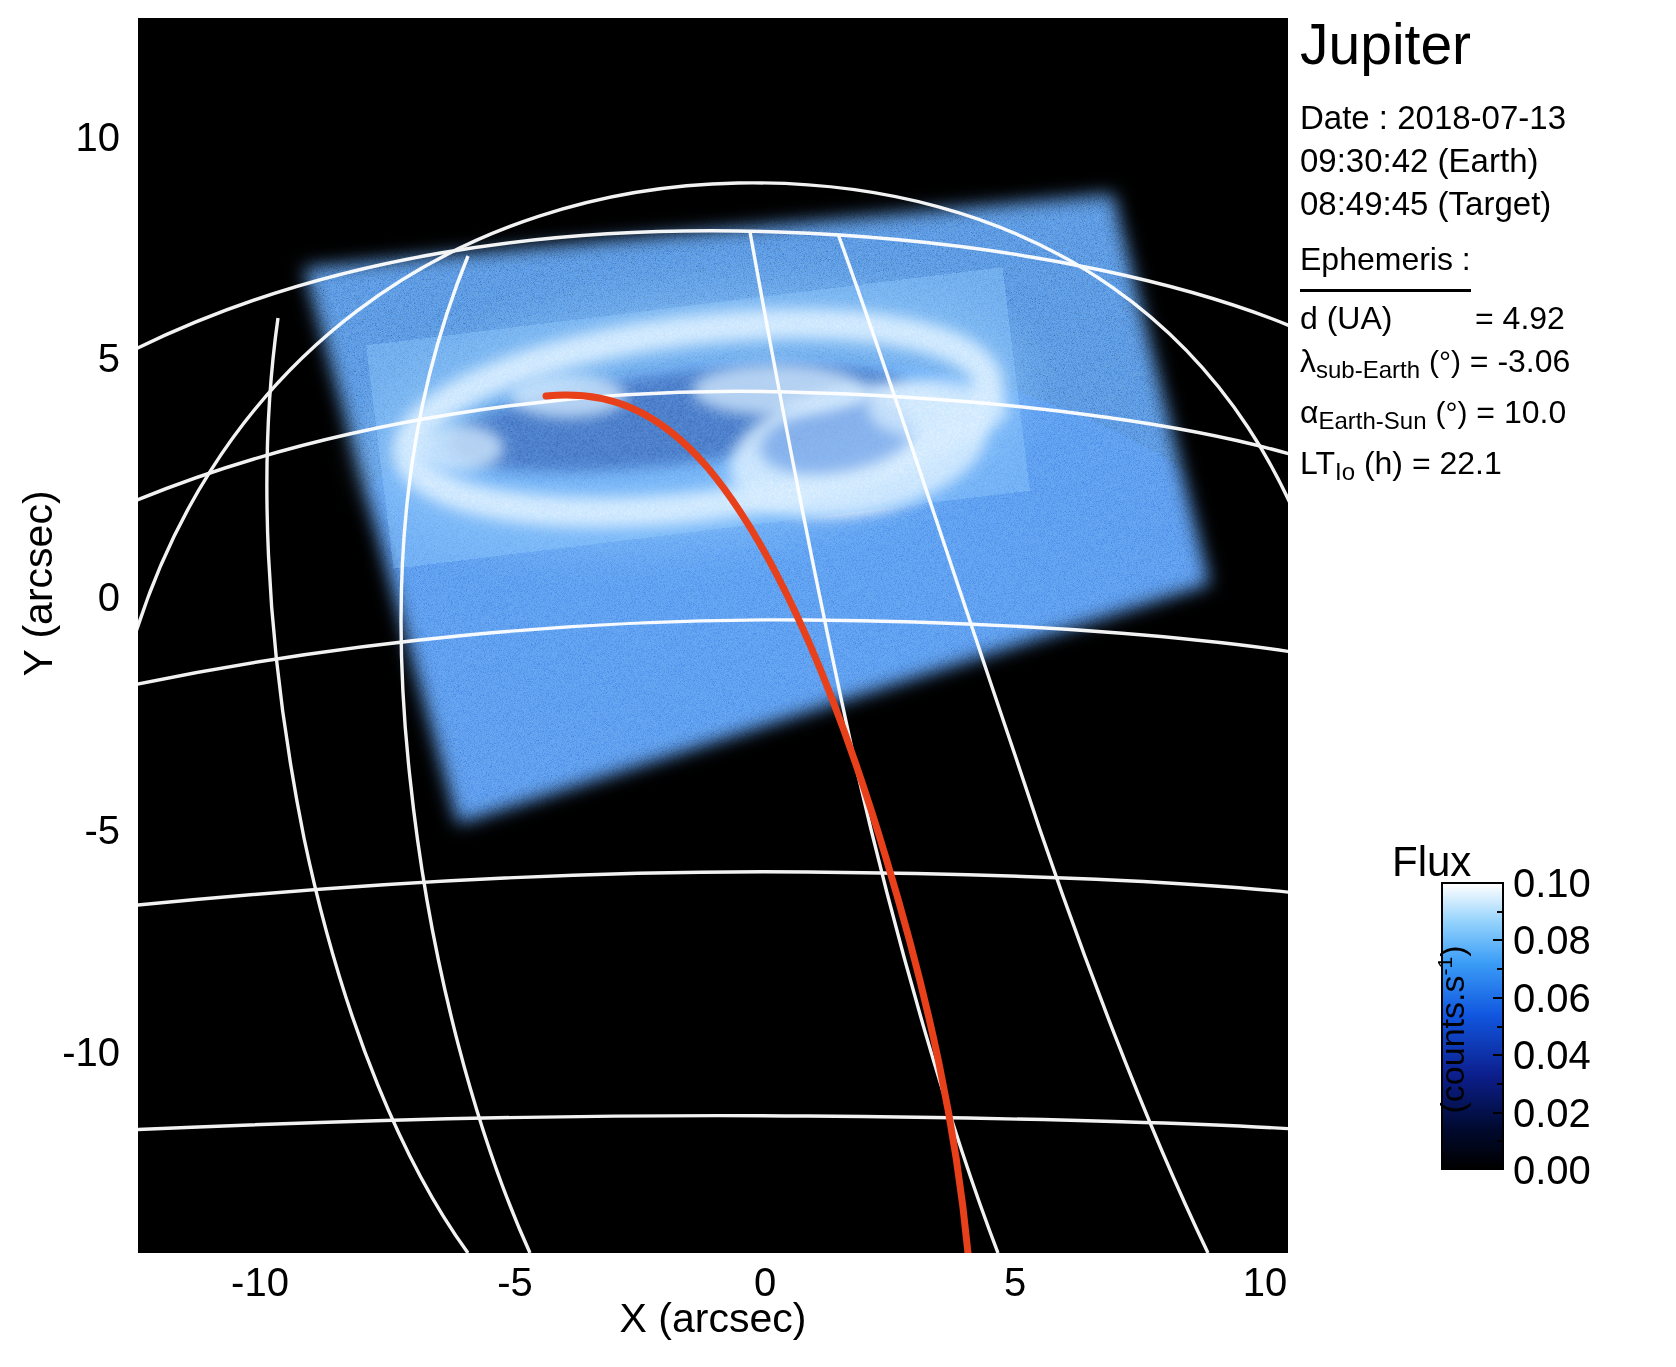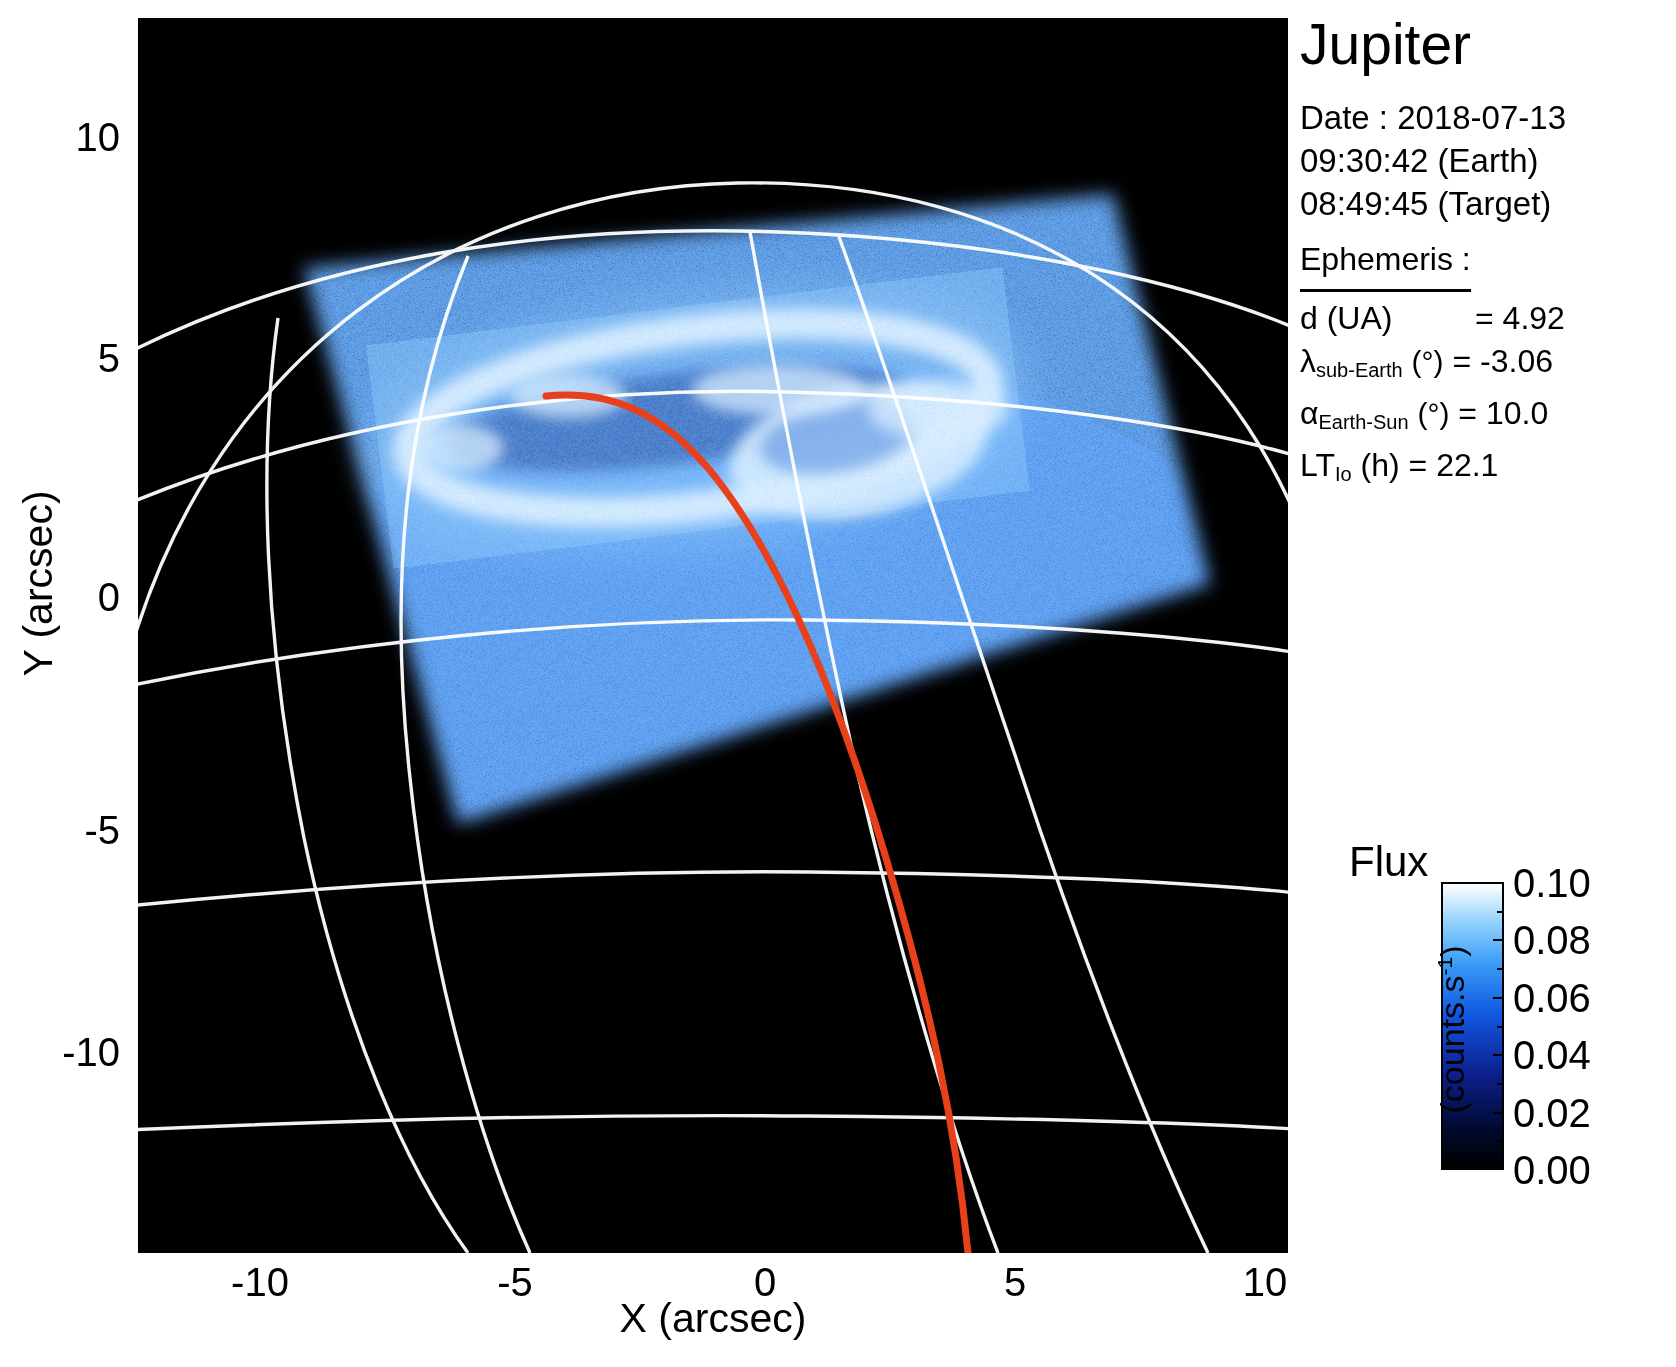--- a/index.html
+++ b/index.html
@@ -109,31 +109,31 @@
     white-space: nowrap;
   }
   .section-head {
     border-bottom: 3px solid currentColor;
     display: inline-block;
     padding-bottom: 8px;
     margin-bottom: 5px;
   }
   .eph-row { white-space: nowrap; }
   .sub {
-    font-size: 20px;
+    font-size: 24px;
     vertical-align: -0.25em;
     letter-spacing: 0px;
   }
   .sup-deg { font-size: 30px; }
   .pad-val { display: inline-block; }
 
   
   #cb-title {
     position: absolute;
-    left: 1349px;
+    left: 1392px;
     top: 838px;
     font-size: 42px;
     white-space: nowrap;
   }
   #colorbar {
     position: absolute;
     left: 1441px;
     top: 882px;
     width: 63px;
     height: 288px;

